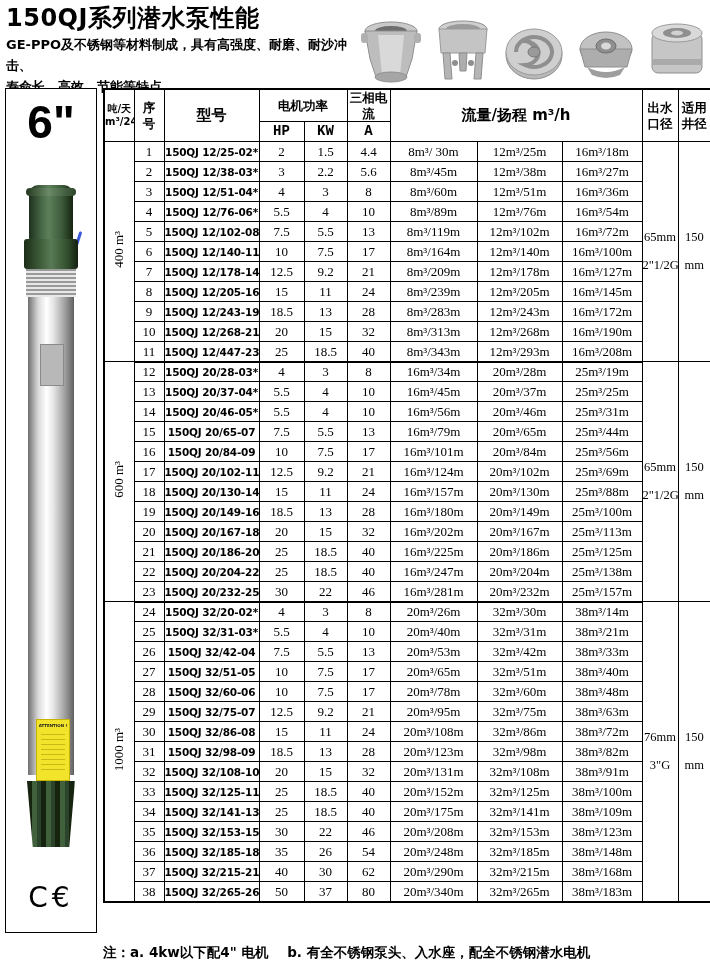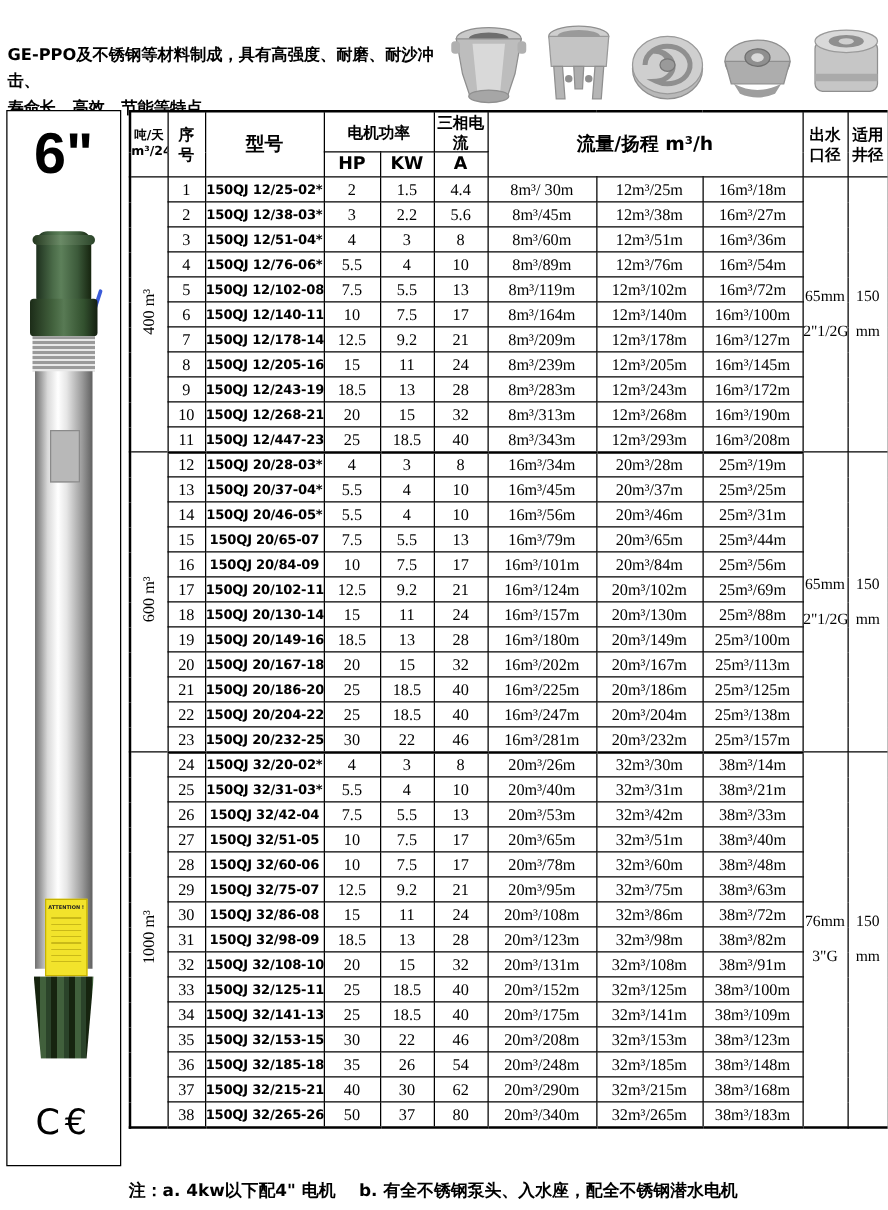--- a/index.html
+++ b/index.html
@@ -46,41 +46,42 @@
   .ce-mark  { position:absolute; bottom:18px; width:100%; text-align:center; font-size:28px;
               font-family:"DejaVu Sans",sans-serif; letter-spacing:4px; }
 
   
   .spec-table { position:absolute; left:103px; top:88px; border-collapse:collapse;
                 table-layout:fixed; width:607px; border:2px solid #000; background:#fff; }
   .spec-table th, .spec-table td { border:1px solid #000; text-align:center; vertical-align:middle;
                 padding:0; overflow:hidden; }
   .spec-table th { font-size:12.5px; font-weight:bold; white-space:pre-line; line-height:1.25; }
   .spec-table thead tr:first-child th { height:23px; }
-  .spec-table thead tr:last-child  th { height:20px; }
+  .spec-table thead tr:last-child  th { height:20px;font-family:Liberation Mono, monospace; }
   .spec-table thead { border-bottom:1.5px solid #000; }
   .spec-table td { height:20px; }
   td.num   { font-family:"Liberation Serif","DejaVu Serif",serif; font-size:13px; }
   td.model { font-size:10.5px; font-weight:bold; letter-spacing:-0.2px; white-space:nowrap; }
   td.flow  { font-family:"Liberation Serif","DejaVu Serif",serif; font-size:13px; white-space:nowrap; }
   td.two-line { font-family:Liberation Serif, serif; font-size:12.5px;
                 white-space:pre-line; line-height:2.2; }
   td.group { vertical-align:middle; }
   td.group span { writing-mode:vertical-rl; transform:rotate(180deg); display:inline-block;
                   font-family:"Liberation Serif","DejaVu Serif",serif; font-size:13px; }
   tr.sec-end td { border-bottom:2px solid #000; }
 
   .note { position:absolute; left:103px; top:944px; font-size:13.5px; font-weight:bold;
           white-space:pre; }
 </style>
 </head>
 <body>
 
 <div class="page">
 
+  <div class="title">150QJ系列潜水泵性能</div>
 
   <div class="desc">
     <div>GE-PPO及不锈钢等材料制成，具有高强度、耐磨、耐沙冲击、</div>
     <div>寿命长、高效、节能等特点。</div>
   </div>
 
   <div class="parts">
     <svg class="part" viewBox="0 0 66 66">
       <ellipse cx="33" cy="12" rx="26" ry="9" fill="#c9c9c9" stroke="#8f8f8f"></ellipse>
       <ellipse cx="33" cy="12" rx="16" ry="5" fill="#6e6e6e"></ellipse>

